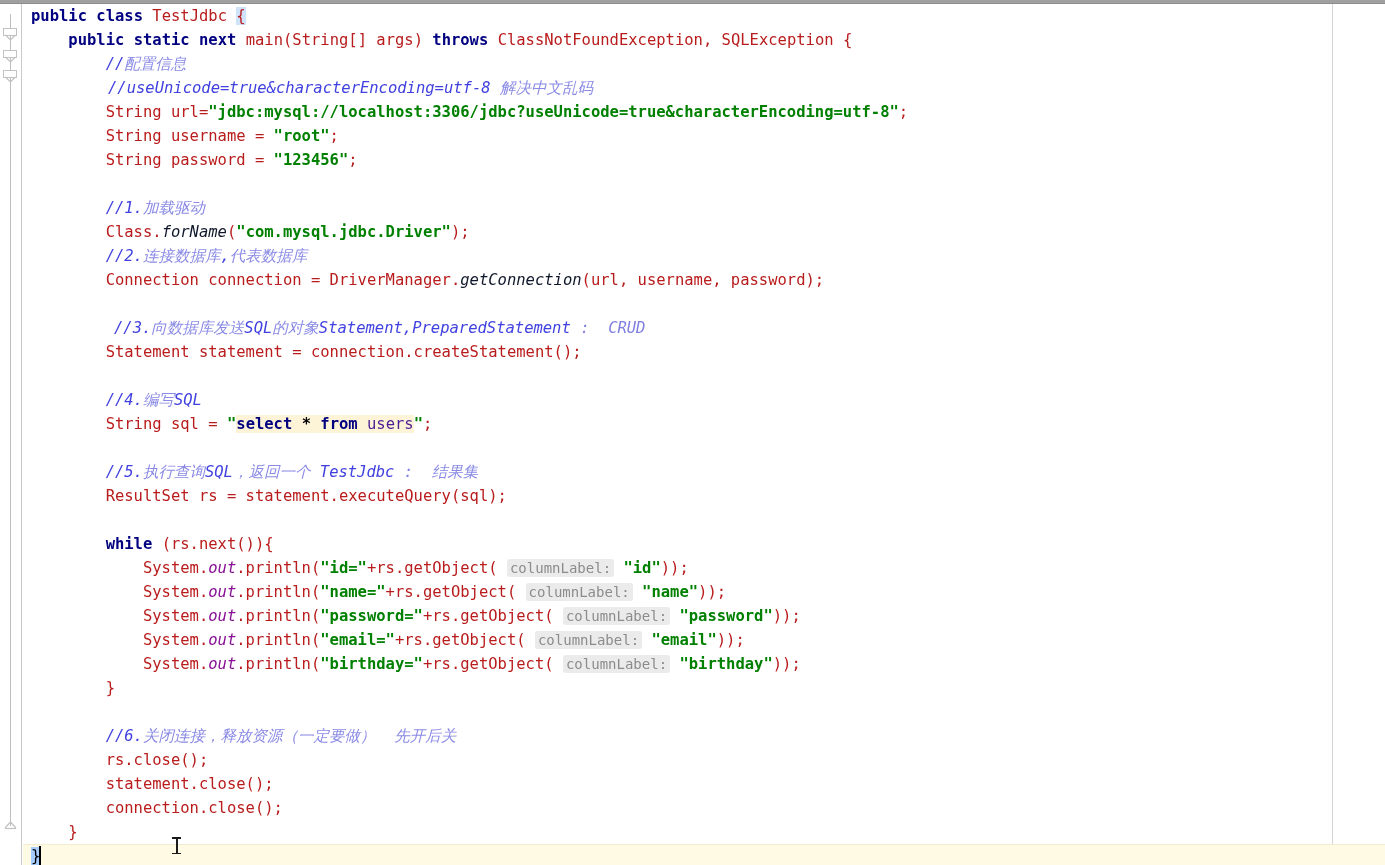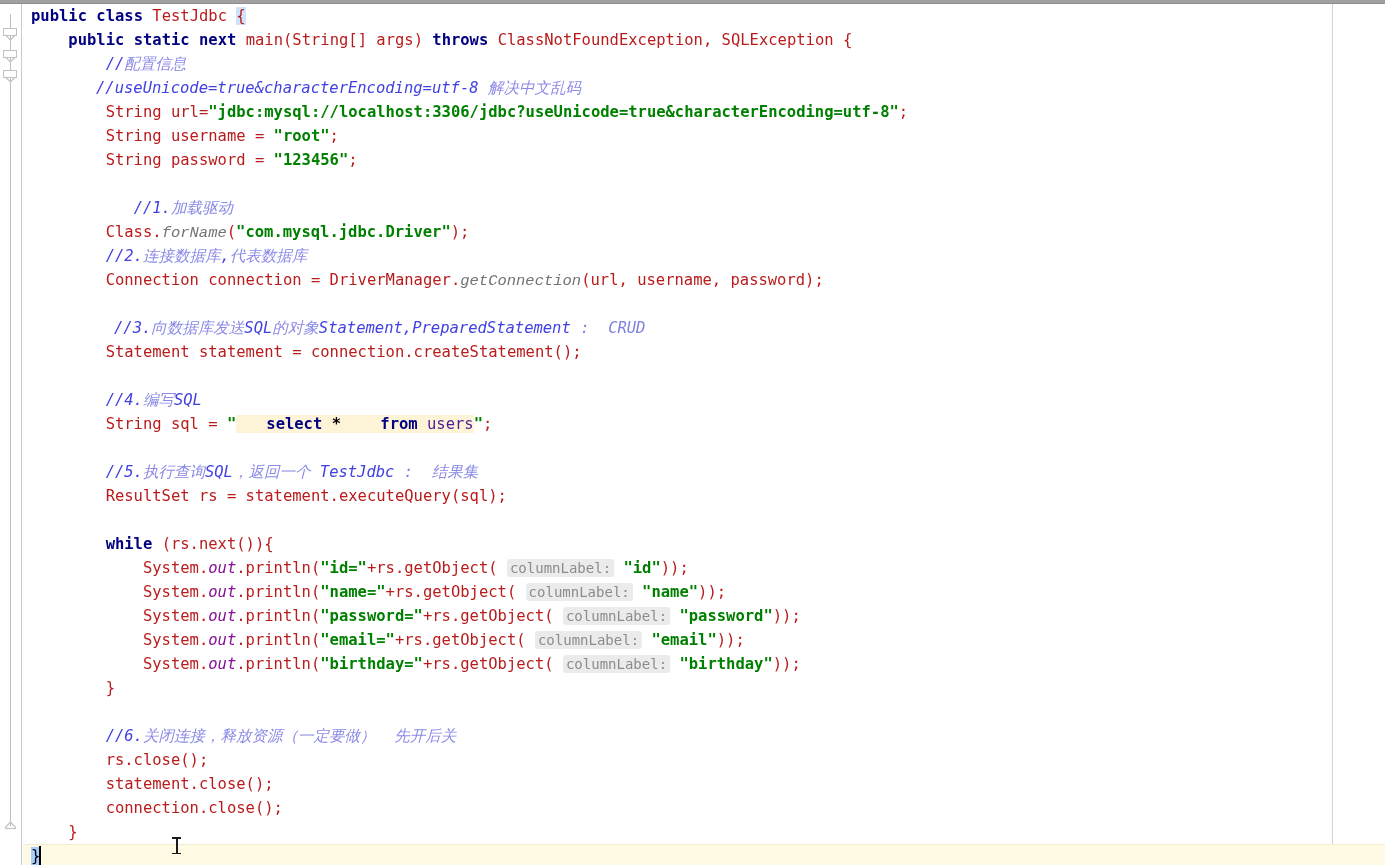--- a/index.html
+++ b/index.html
@@ -109,39 +109,39 @@
     color: #000000;
     letter-spacing: 0px;
   }
 
   
   .kw      { color: #000080; font-weight: bold; }
   .str     { color: #008000; font-weight: bold; }
   .cmt     { color: #4141e0; font-style: italic; }
   .cmt-cjk { color: #8a8ae6; font-style: italic; }
   .cmt-lt  { color: #7e7ee0; font-style: italic; }
-  .stm     { color: #737373; font-style: italic; font-family: Liberation Mono, monospace; }   
+  .stm     { color: #0f172a; font-style: italic; }   
   .fld     { color: #871094; font-style: italic; }   
   .plain   { color: #b91c1c; }
 
   
   .hint {
     color: #8c8c8c;
     background: #ebebeb;
     border-radius: 3px;
     padding: 1px 3px 1px 3px;
     font-size: 14px;
     font-style: normal;
   }
 
   
   .sqlbg {
     background: #fdf3d6;
   }
-  .sql-kw { color: #000080; font-weight: bold; padding-left: 30px; }
+  .sql-kw { color: #000080; font-weight: bold; }
   .sql-id { color: #4c1d95; }
   .sql-op { color: #000000; font-weight: bold; }
 
   
   .sel {
     background: #a6cdfe;
   }
   .caret {
     display: inline-block;
     width: 2px;
@@ -202,26 +202,26 @@
     </div>
   </div>
 
   <div class="code-surface">
     <div class="margin-guide"></div>
     <div class="caret-line-hl" id="caret-line-hl" style="top: 840px;"></div>
     <div class="code" id="code-lines">
         <div class="line" style="top: 0px; left: 8px;"><span class="kw">public</span><span class="plain"> </span><span class="kw">class</span><span class="plain"> TestJdbc </span><span class="plain" style="background: rgb(207, 227, 251);">{</span></div>
         <div class="line" style="top: 24px; left: 45.32px;"><span class="kw">public</span><span class="plain"> </span><span class="kw">static</span><span class="plain"> </span><span class="kw">next</span><span class="plain"> main(String[] args) </span><span class="kw">throws</span><span class="plain"> ClassNotFoundException, SQLException {</span></div>
         <div class="line" style="top: 48px; left: 82.64px;"><span class="cmt">//</span><span class="cmt-cjk">配置信息</span></div>
-        <div class="line" style="top: 72px; left: 73px;"><span class="cmt">//useUnicode=true&amp;characterEncoding=utf-8 </span><span class="cmt-cjk">解决中文乱码</span></div>
+        <div class="line" style="top: 72px; left: 85px;"><span class="cmt">//useUnicode=true&amp;characterEncoding=utf-8 </span><span class="cmt-cjk">解决中文乱码</span></div>
         <div class="line" style="top: 96px; left: 82.64px;"><span class="plain">String url=</span><span class="str">"jdbc:mysql://localhost:3306/jdbc?useUnicode=true&amp;characterEncoding=utf-8"</span><span class="plain">;</span></div>
         <div class="line" style="top: 120px; left: 82.64px;"><span class="plain">String username = </span><span class="str">"root"</span><span class="plain">;</span></div>
         <div class="line" style="top: 144px; left: 82.64px;"><span class="plain">String password = </span><span class="str">"123456"</span><span class="plain">;</span></div>
         <div class="line" style="top: 168px; left: 8px;"></div>
-        <div class="line" style="top: 192px; left: 82.64px; margin-left: 28px;"><span class="cmt">//1.</span><span class="cmt-cjk">加载驱动</span></div>
+        <div class="line" style="top: 192px; left: 82.64px;"><span class="cmt">//1.</span><span class="cmt-cjk">加载驱动</span></div>
         <div class="line" style="top: 216px; left: 82.64px;"><span class="plain">Class.</span><span class="stm">forName</span><span class="plain">(</span><span class="str">"com.mysql.jdbc.Driver"</span><span class="plain">);</span></div>
         <div class="line" style="top: 240px; left: 82.64px;"><span class="cmt">//2.</span><span class="cmt-cjk">连接数据库</span><span class="cmt">,</span><span class="cmt-cjk">代表数据库</span></div>
         <div class="line" style="top: 264px; left: 82.64px;"><span class="plain">Connection connection = DriverManager.</span><span class="stm">getConnection</span><span class="plain">(url, username, password);</span></div>
         <div class="line" style="top: 288px; left: 8px;"></div>
         <div class="line" style="top: 312px; left: 91px;"><span class="cmt">//3.</span><span class="cmt-cjk">向数据库发送</span><span class="cmt">SQL</span><span class="cmt-cjk">的对象</span><span class="cmt">Statement,PreparedStatement </span><span class="cmt-lt">: </span><span class="cmt-lt"> CRUD</span></div>
         <div class="line" style="top: 336px; left: 82.64px;"><span class="plain">Statement statement = connection.createStatement();</span></div>
         <div class="line" style="top: 360px; left: 8px;"></div>
         <div class="line" style="top: 384px; left: 82.64px;"><span class="cmt">//4.</span><span class="cmt-cjk">编写</span><span class="cmt">SQL</span></div>
         <div class="line" style="top: 408px; left: 82.64px;"><span class="plain">String sql = </span><span class="str">"</span><span class="sqlbg"><span class="sql-kw">select</span><span class="sql-op"> * </span><span class="sql-kw">from</span><span class="sql-op"> </span><span class="sql-id">users</span></span><span class="str">"</span><span class="plain">;</span></div>
         <div class="line" style="top: 432px; left: 8px;"></div>

